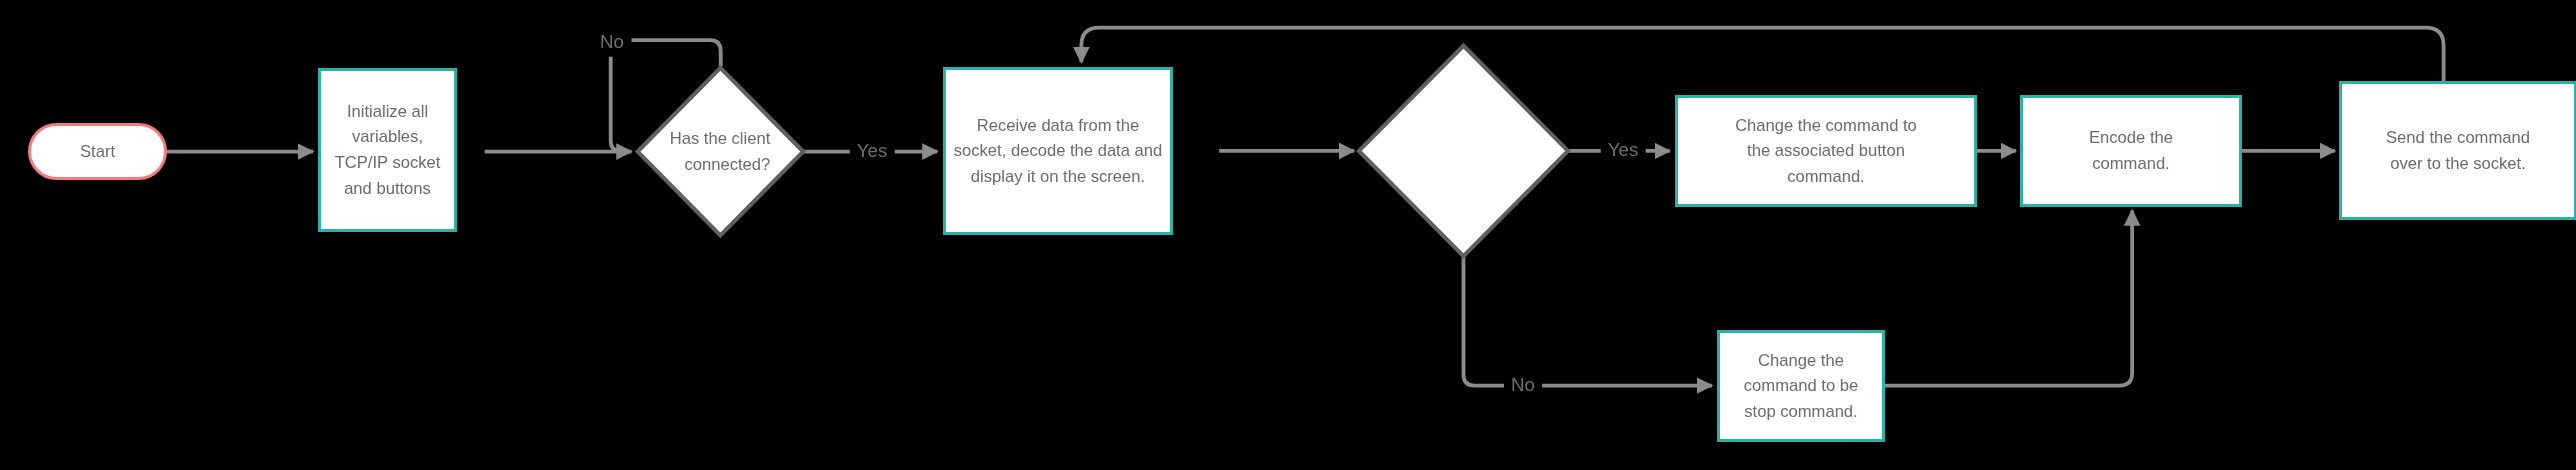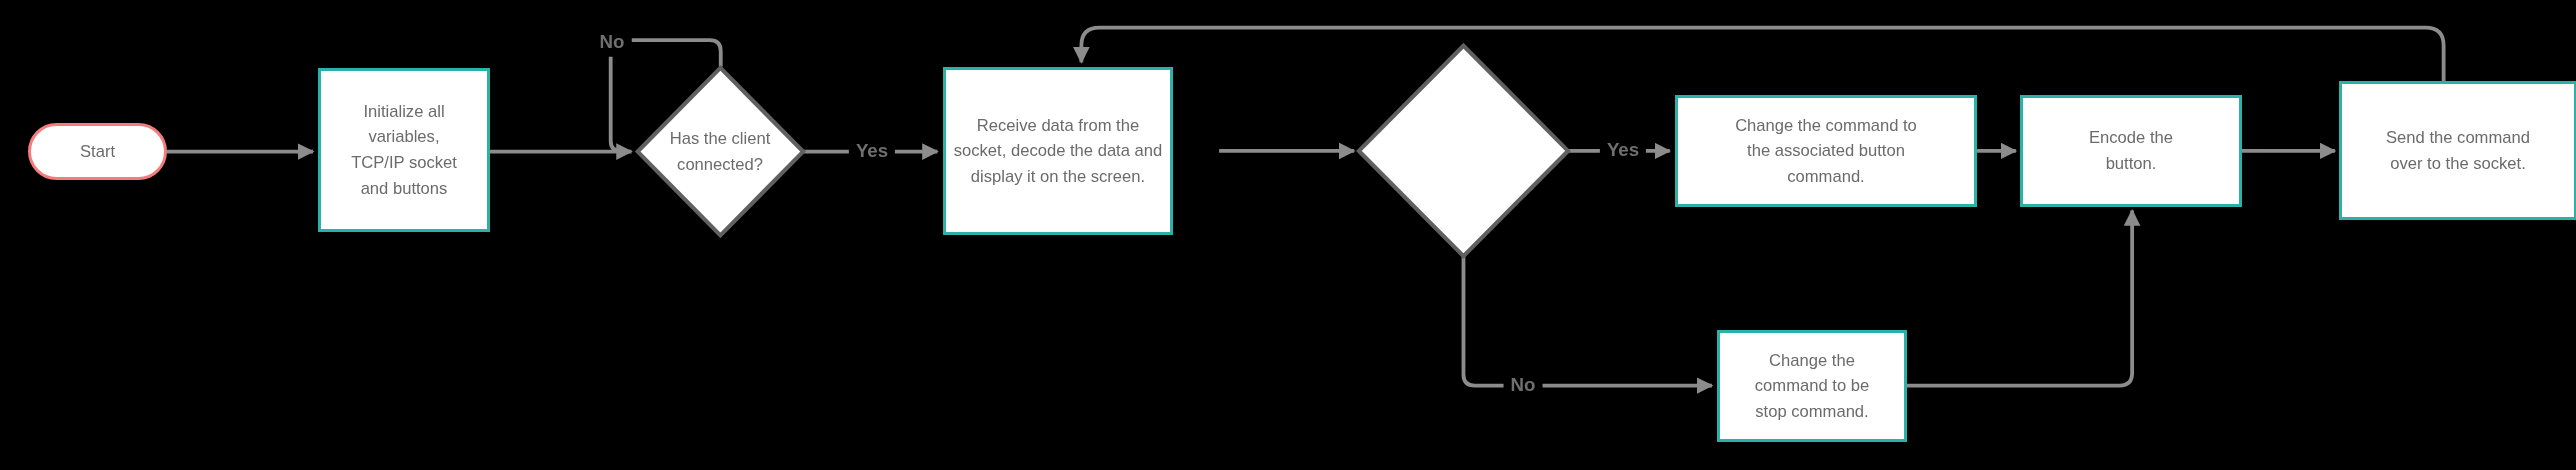--- a/index.html
+++ b/index.html
@@ -30,26 +30,26 @@
   .box{border:3.5px solid var(--teal);}
   .pill{border:3.5px solid var(--coral);border-radius:30.5px;}
   .node-label{
     white-space:pre-line;
     color:var(--text);
     font-size:16.6px;line-height:25.6px;
   }
   .diamond-text{
     position:absolute;box-sizing:border-box;
     display:flex;align-items:center;justify-content:center;
-    text-align:center;background:transparent;
+    text-align:right;background:transparent;
   }
   .edge-label{
     position:absolute;transform:translate(-50%,-50%);
     background:var(--bg);
-    color:var(--label);font-weight:bold;
+    color:var(--label);font-weight:normal;
     font-size:18.7px;line-height:18.7px;
     padding:1.4px 7px;
   }
 </style>
 </head>
 <body>
 
 <div class="canvas">
 
   <svg class="connector-layer" width="2576" height="470" viewBox="0 0 3721 679">
@@ -73,50 +73,50 @@
       <path d="M 2722 557 H 3062 Q 3080 557 3080 539 V 304" marker-end="url(#arrow)"></path>
     </g>
     <polygon points="1040.5,98 1160,219 1040.5,340 921,219" fill="#ffffff" stroke="#606060" stroke-width="6"></polygon>
     <polygon points="2114,66 2265,218 2114,370 1963,218" fill="#ffffff" stroke="#606060" stroke-width="6"></polygon>
   </svg>
 
   <div class="node pill" style="left:28px;top:123px;width:139px;height:57px">
     <div class="node-label">Start</div>
   </div>
 
-  <div class="node box" style="left:318px;top:68px;width:172px;height:164px">
+  <div class="node box" style="left:318px;top:68px;width:139px;height:164px">
     <div class="node-label">Initialize all
 variables,
 TCP/IP socket
 and buttons</div>
   </div>
 
   <div class="node box" style="left:943px;top:67px;width:230px;height:168px">
     <div class="node-label">Receive data from the
 socket, decode the data and
 display it on the screen.</div>
   </div>
 
   <div class="node box" style="left:1675px;top:95px;width:302px;height:112px">
     <div class="node-label">Change the command to
 the associated button
 command.</div>
   </div>
 
   <div class="node box" style="left:2020px;top:95px;width:222px;height:112px">
     <div class="node-label">Encode the
-button.</div>
+command.</div>
   </div>
 
   <div class="node box" style="left:2339px;top:81px;width:238px;height:139px">
     <div class="node-label">Send the command
 over to the socket.</div>
   </div>
 
-  <div class="node box" style="left:1717px;top:330px;width:190px;height:112px">
+  <div class="node box" style="left:1717px;top:330px;width:168px;height:112px">
     <div class="node-label">Change the
 command to be
 stop command.</div>
   </div>
 
   <div class="diamond-text" style="left:649px;top:117px;width:142px;height:69px">
     <div class="node-label">Has the client
 connected?</div>
   </div>
 

